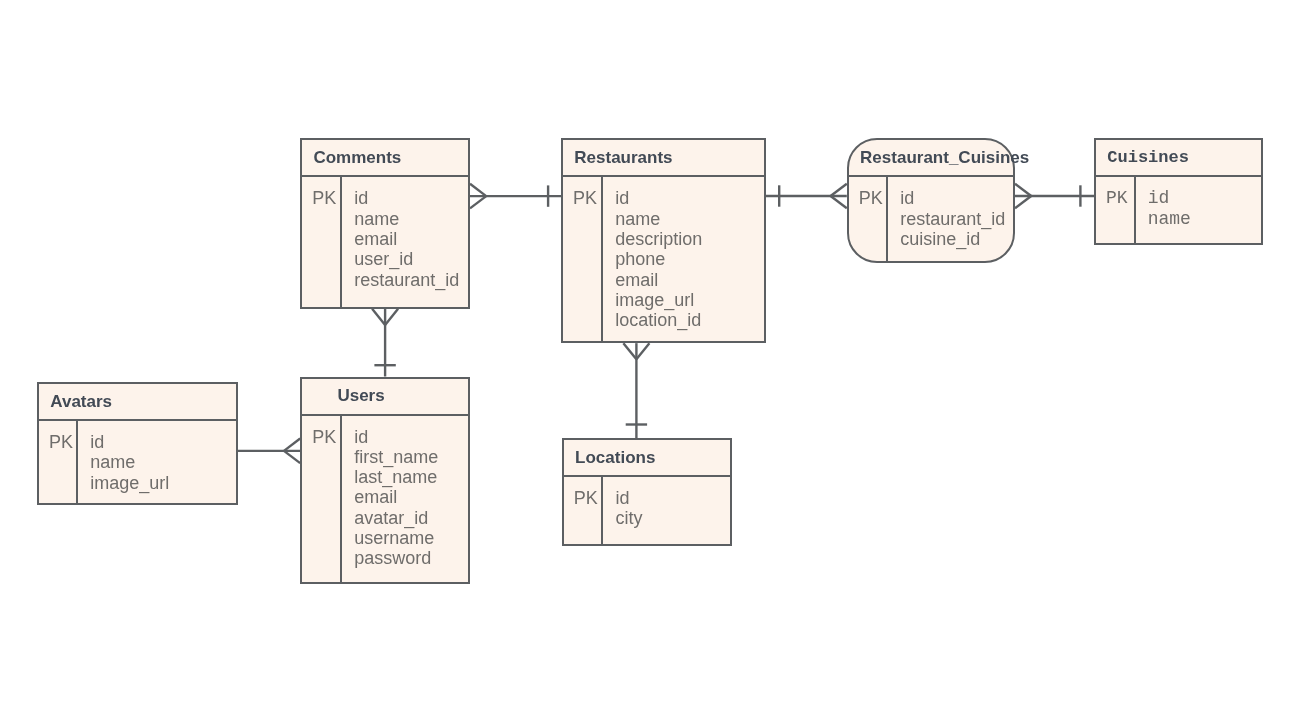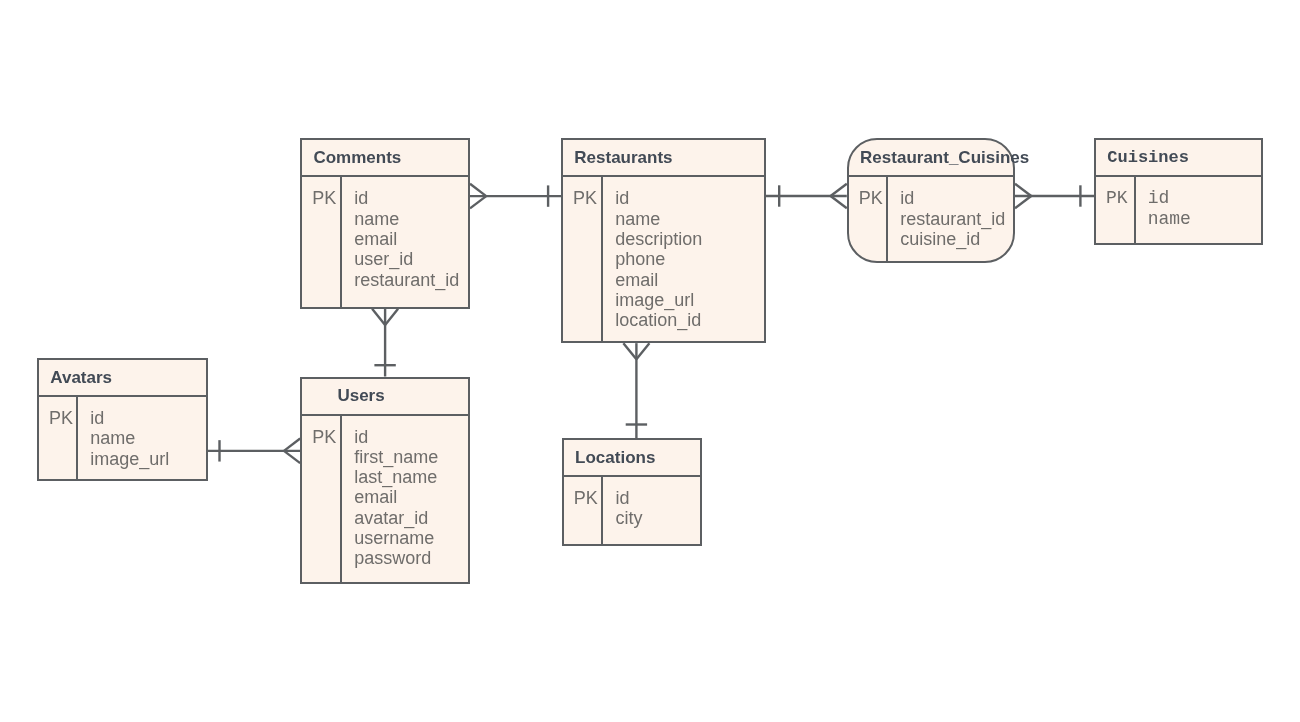--- a/index.html
+++ b/index.html
@@ -46,33 +46,33 @@
 #ent-restaurant_cuisines .ent-title{top:7.68px;}
 #ent-restaurant_cuisines .pk-divider{left:37.5px;top:35.15px;height:85.8px;}
 #ent-restaurant_cuisines .pk-label{top:48.31px;}
 #ent-restaurant_cuisines .attr-list{left:51.5px;top:48.31px;}
 #ent-cuisines{left:1094.0px;top:138.15px;width:169.0px;height:107.35px;font-family:Liberation Mono, monospace;}
 #ent-cuisines .ent-header{height:37.15px;}
 #ent-cuisines .ent-title{top:7.68px;}
 #ent-cuisines .pk-divider{left:37.7px;top:35.15px;height:68.2px;}
 #ent-cuisines .pk-label{top:48.31px;}
 #ent-cuisines .attr-list{left:51.7px;top:48.31px;}
-#ent-avatars{left:37.0px;top:358px;width:171px;height:122.8px;}
+#ent-avatars{left:37.0px;top:382px;width:201px;height:122.8px;}
 #ent-avatars .ent-header{height:37.0px;}
 #ent-avatars .ent-title{top:7.68px;}
 #ent-avatars .pk-divider{left:37.2px;top:35.0px;height:83.8px;}
 #ent-avatars .pk-label{top:48.16px;}
 #ent-avatars .attr-list{left:51.2px;top:48.16px;}
 #ent-users{left:300.15px;top:376.5px;width:169.85px;height:207.3px;}
 #ent-users .ent-header{height:37.0px;}
 #ent-users .ent-title{top:7.68px;margin-left:24px;}
 #ent-users .pk-divider{left:38.15px;top:35.0px;height:168.3px;}
 #ent-users .pk-label{top:48.16px;}
 #ent-users .attr-list{left:52.15px;top:48.16px;}
-#ent-locations{left:561.8px;top:438.0px;width:140px;height:107.65px;}
+#ent-locations{left:561.8px;top:438.0px;width:170px;height:107.65px;}
 #ent-locations .ent-header{height:37.0px;}
 #ent-locations .ent-title{top:7.68px;}
 #ent-locations .pk-divider{left:37.7px;top:35.0px;height:68.65px;}
 #ent-locations .pk-label{top:48.16px;}
 #ent-locations .attr-list{left:51.7px;top:48.16px;}
 </style>
 </head>
 <body>
 
 <div id="canvas">

